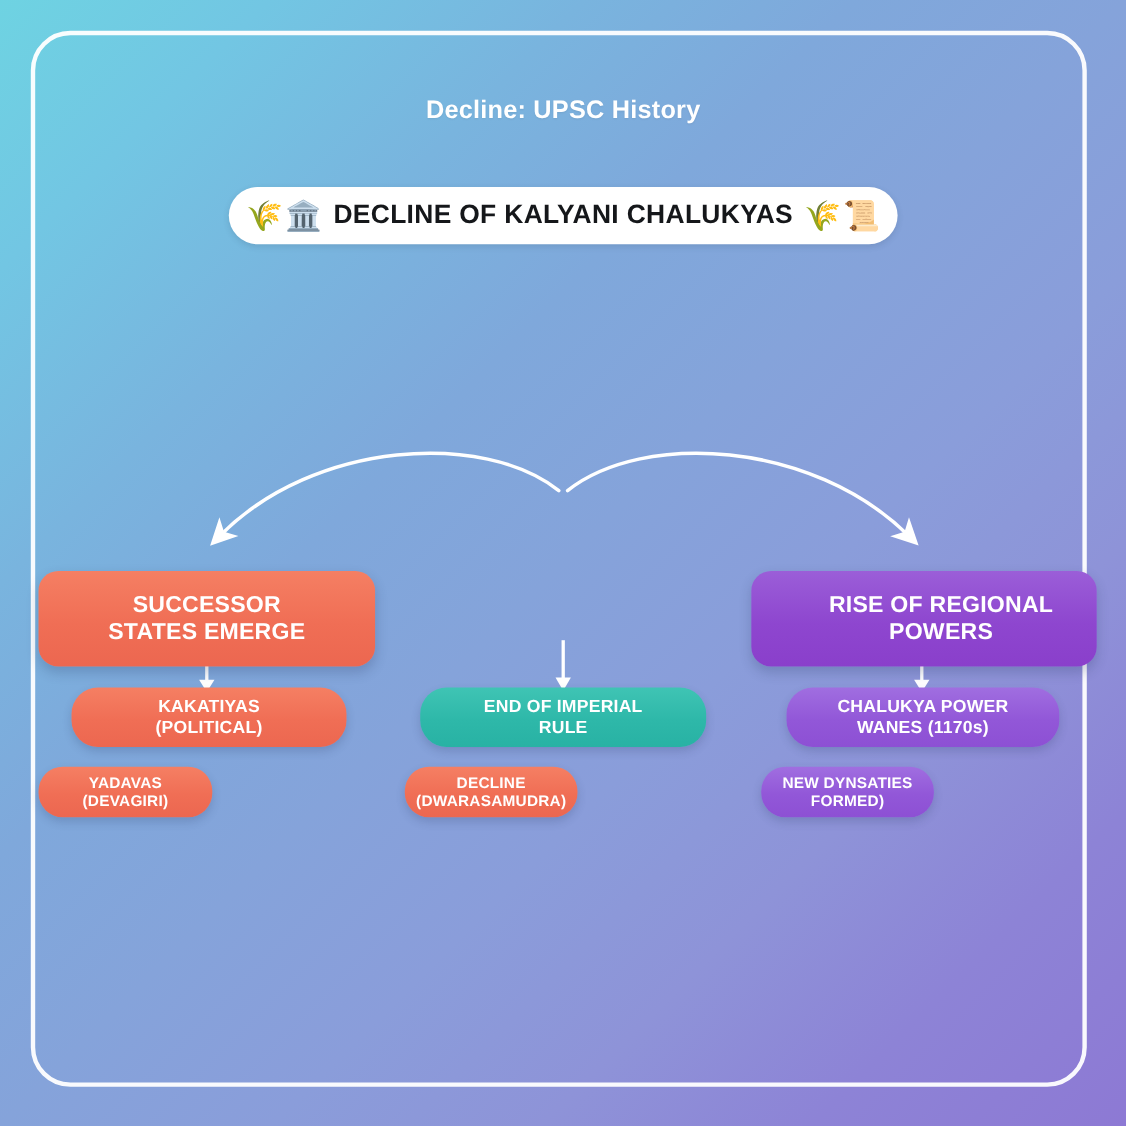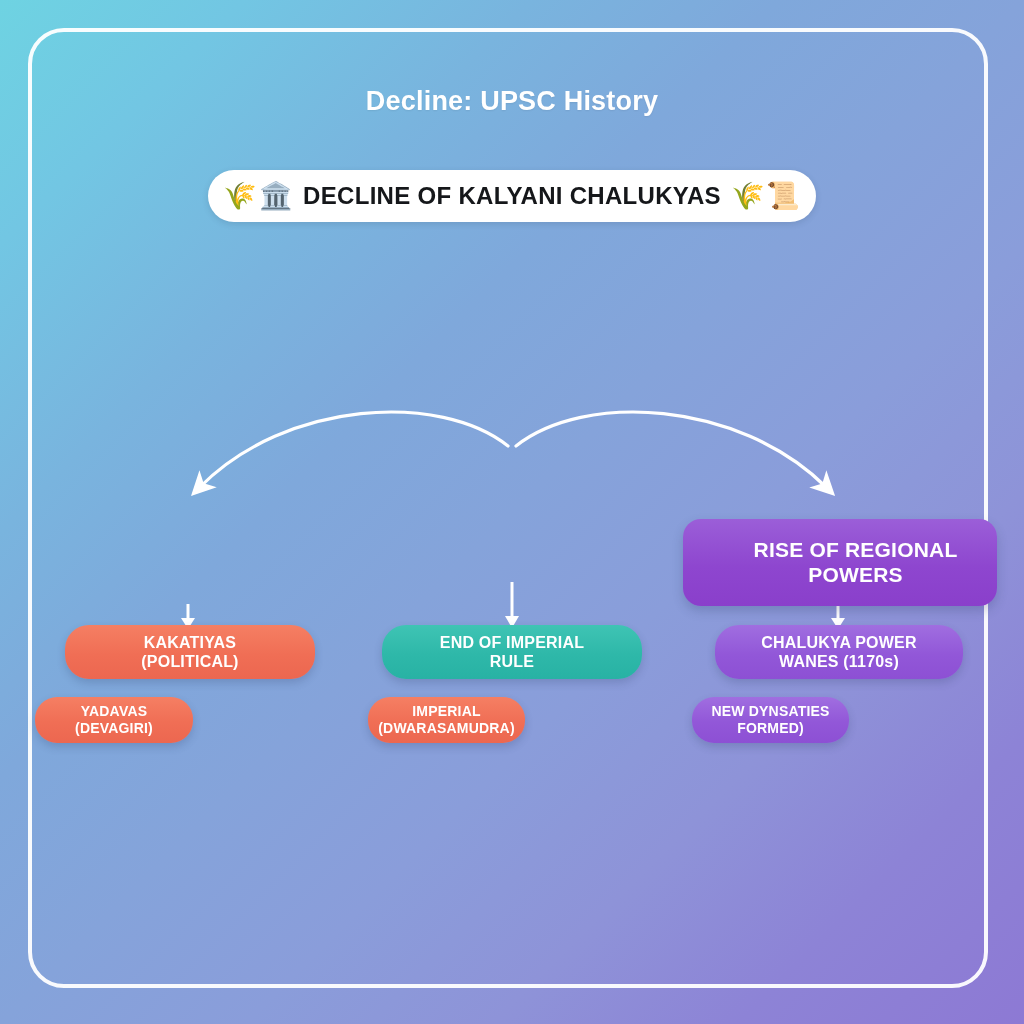--- a/index.html
+++ b/index.html
@@ -39,21 +39,21 @@
     pointer-events: none;
   }
 
   
   #header-title {
     position: absolute;
     left: 0;
     top: 86px;
     width: 1024px;
     text-align: center;
-    font-size: 27px;
+    font-size: 23px;
     font-weight: bold;
     color: #ffffff;
     letter-spacing: 0.2px;
     text-shadow: 0 1px 2px rgba(0,0,0,0.07);
   }
 
   
   #title-badge {
     position: absolute;
     left: 208px;
@@ -194,20 +194,26 @@
     <g>
       <line x1="512" y1="582" x2="512" y2="618" stroke="#ffffff" stroke-width="3"></line>
       <path d="M505,616 L519,616 L512,628 Z" fill="#ffffff"></path>
     </g>
     <g>
       <line x1="838" y1="604" x2="838" y2="620" stroke="#ffffff" stroke-width="3"></line>
       <path d="M831,618 L845,618 L838,629 Z" fill="#ffffff"></path>
     </g>
   </svg>
 
+  <div class="node node-main c-orange" style="left:35px; top:519px; width:306px; height:87px;">
+    <div>
+      <div class="label">SUCCESSOR</div>
+      <div class="label">STATES EMERGE</div>
+    </div>
+  </div>
 
   <div class="node node-pill c-orange" style="left:65px; top:625px; width:250px; height:54px;">
     <div>
       <div class="label">KAKATIYAS</div>
       <div class="label">(POLITICAL)</div>
     </div>
   </div>
 
   <div class="node node-pill-small c-orange" style="left:35px; top:697px; width:158px; height:46px;justify-content:center;">
     <div>
@@ -219,21 +225,21 @@
 
   <div class="node node-pill c-teal" style="left:382px; top:625px; width:260px; height:54px;">
     <div>
       <div class="label">END OF IMPERIAL</div>
       <div class="label">RULE</div>
     </div>
   </div>
 
   <div class="node node-pill-small c-orange" style="left:368px; top:697px; width:157px; height:46px;">
     <div>
-      <div class="label">IMPERIAL</div>
+      <div class="label">DECLINE</div>
       <div class="label">(DWARASAMUDRA)</div>
     </div>
   </div>
 
   <div class="node node-main c-purple" style="left:683px; top:519px; width:314px; height:87px;padding-left:31px;">
     <div>
       <div class="label">RISE OF REGIONAL</div>
       <div class="label">POWERS</div>
     </div>
   </div>

